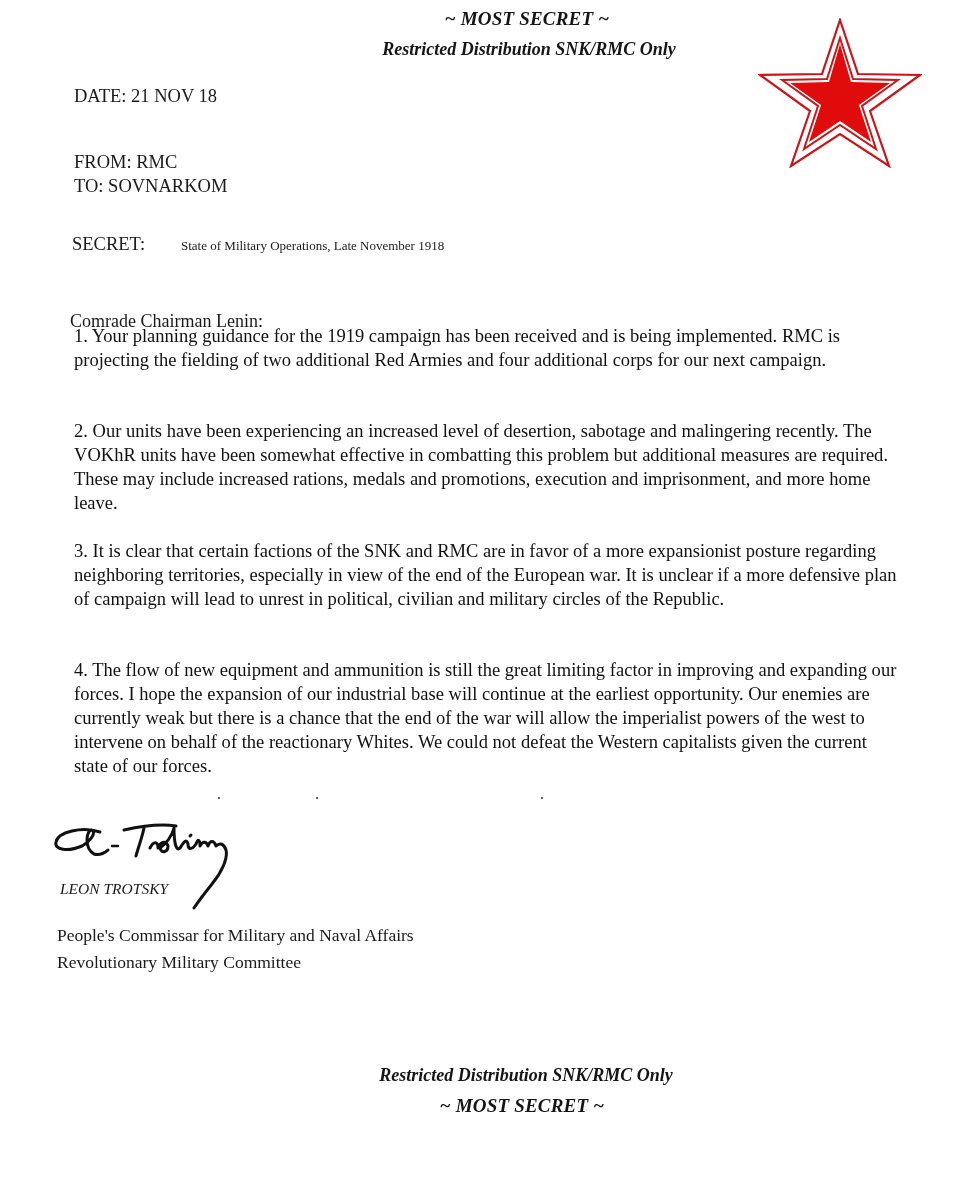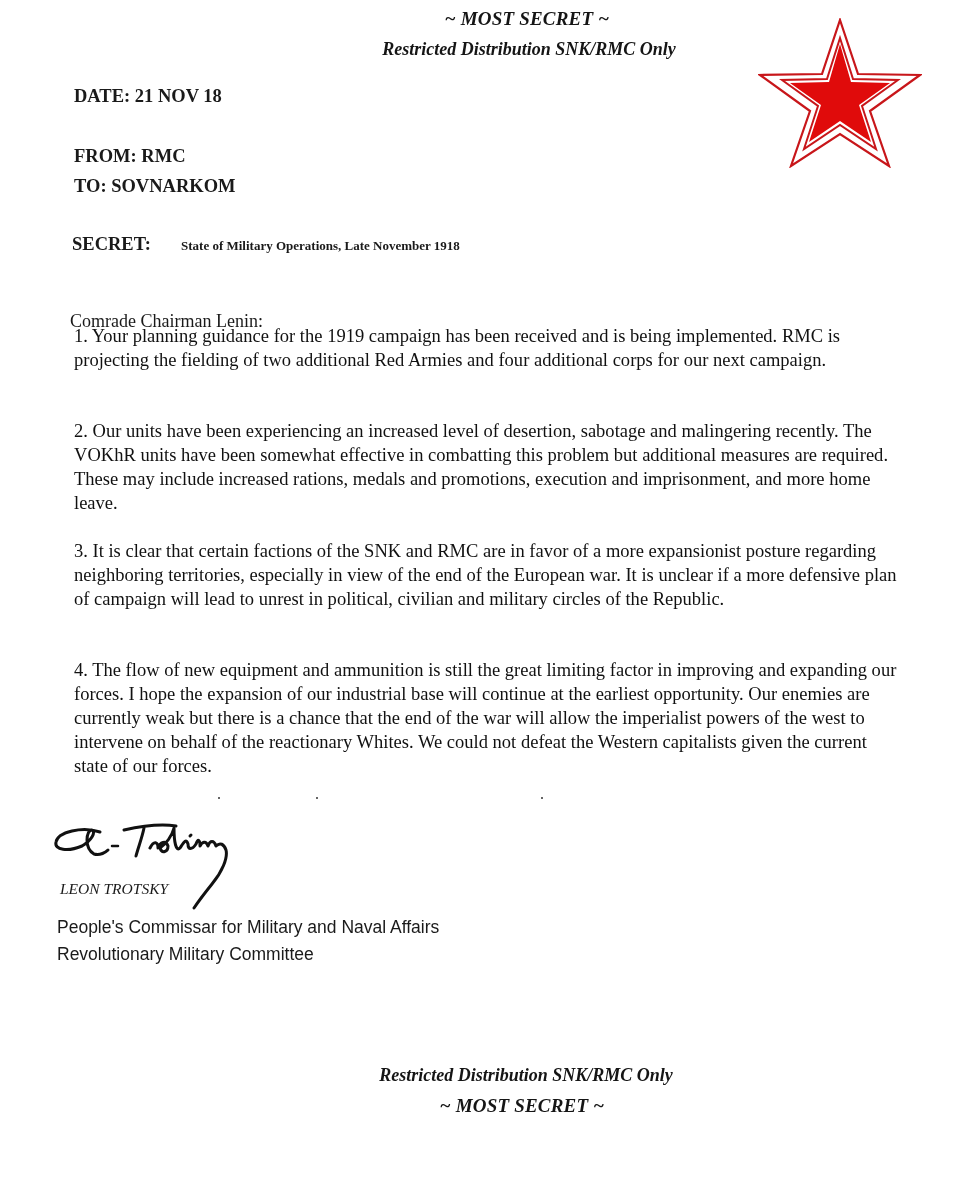--- a/index.html
+++ b/index.html
@@ -24,21 +24,20 @@
       white-space: nowrap;
       margin-left: 40px;
     }
     .banner-secret { font-size: 19px; letter-spacing: 0.2px; }
     .banner-restrict { font-size: 18px; }
     .header-line {
       font-family: "Liberation Serif", "DejaVu Serif", serif;
       font-size: 18.5px;
       color: #1a1a1a;
       white-space: nowrap;
-      font-weight: bold;
     }
     .subject-label { display: inline-block; width: 109px; }
     .subject-value { font-size: 13px; }
     .salutation {
       font-family: "Liberation Serif", "DejaVu Serif", serif;
       font-size: 18px;
       color: #1a1a1a;
       white-space: nowrap;
     }
     .para {
@@ -51,24 +50,25 @@
       transform: scaleX(0.975);
     }
     .sig-name {
       font-family: "Liberation Serif", "DejaVu Serif", serif;
       font-size: 15.5px;
       color: #1a1a1a;
       white-space: nowrap;
       font-style: italic;
     }
     .sig-title {
-      font-family: Liberation Sans, sans-serif;
+      font-family: Liberation Serif, serif;
       font-size: 17.5px;
       color: #1a1a1a;
       white-space: nowrap;
+      margin-top: 8px;
     }
     .speck {
       position: absolute;
       width: 2px;
       height: 2px;
       background: #333;
       border-radius: 1px;
     }
   </style>
 </head>
@@ -85,21 +85,21 @@
     <polygon points="82,20 95,61 140,62 104,88 118,131 82,107 46,131 60,88 24,62 69,61" fill="none" stroke="#c8161a" stroke-width="2"></polygon>
 
     <polygon points="82,26 93,64 132,65 101,87 113,124 82,103 51,124 63,87 32,65 71,64" fill="#e00b0b"></polygon>
   </svg>
 </div>
 
 <div class="abs header-line" style="left:74px; top:86px;">
   <span>DATE:</span>
   <span>21 NOV 18</span>
 </div>
-<div class="abs header-line" style="left:74px; top:146px;text-align:center;">
+<div class="abs header-line" style="left:74px; top:152px;text-align:center;">
   <span>FROM:</span>
   <span>RMC</span>
 </div>
 <div class="abs header-line" style="left:74px; top:176px;">
   <span>TO:</span>
   <span>SOVNARKOM</span>
 </div>
 <div class="abs header-line" style="left:72px; top:234px;">
   <span class="subject-label">SECRET:</span><span class="subject-value">State of Military Operations, Late November 1918</span>
 </div>

